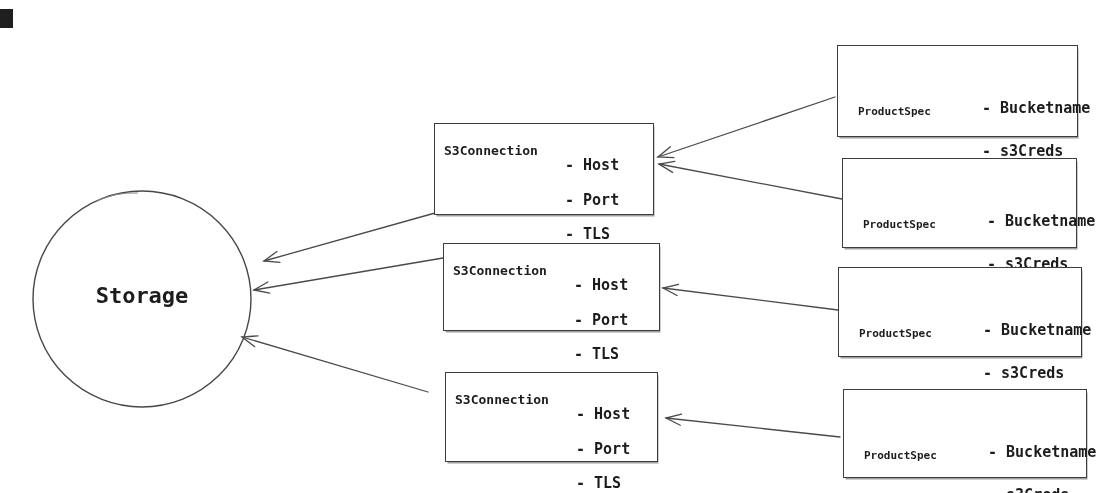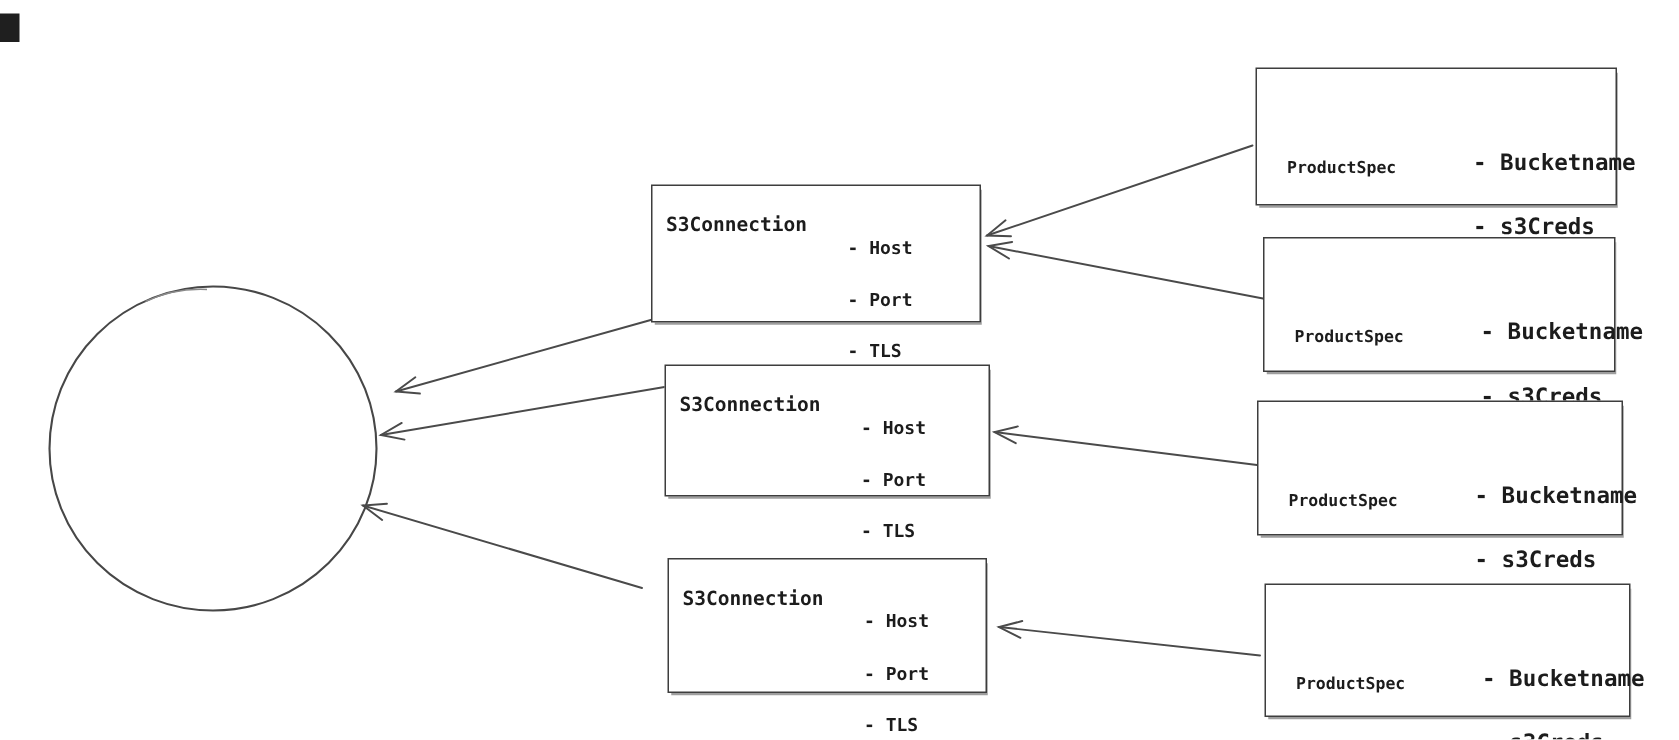--- a/index.html
+++ b/index.html
@@ -26,21 +26,21 @@
   .node{
     position:absolute;
     background:#ffffff;
     border:1.4px solid #3d3d3d;
     box-shadow:1.5px 2.5px 0 -1px #9e9e9e;
     box-sizing:border-box;
   }
   .node .title{position:absolute;font-weight:bold;white-space:pre;}
   .node .attrs{position:absolute;font-weight:bold;white-space:pre;}
   .s3 .title{left:9px;top:9px;font-size:13px;margin-top:10px;}
-  .s3 .attrs{left:130px;top:13px;font-size:12px;line-height:11.5px;}
+  .s3 .attrs{left:130px;top:13px;font-size:15px;line-height:11.5px;}
   .ps .title{left:20px;top:19px;font-size:11px;margin-top:40px;}
   .ps .attrs{left:144px;top:27px;font-size:15px;line-height:14.2px;}
 </style>
 </head>
 <body>
 
 <div class="stage">
 
   <div class="corner-mark"></div>
 
@@ -71,20 +71,21 @@
     <g class="arrow">
         <path d="M 838 310 L 663 288"></path>
         <path d="M 677.1543648098727 295.46015796274025 L 663 288 L 678.5604463675295 284.2754182995617"></path>
       </g>
     <g class="arrow">
         <path d="M 840 437 L 666 418"></path>
         <path d="M 680.2740345295174 425.22855021772307 L 666 418 L 681.4976961513888 414.0223858911115"></path>
       </g>
   </svg>
 
+  <div class="storage-label">Storage</div>
 
   <div class="node s3" style="left:434px;top:123px;width:220px;height:92px">
     <div class="title">S3Connection</div>
     <div class="attrs">
       <div>- Host</div>
       <div>- Port</div>
       <div>- TLS</div>
     </div>
   </div>
 

